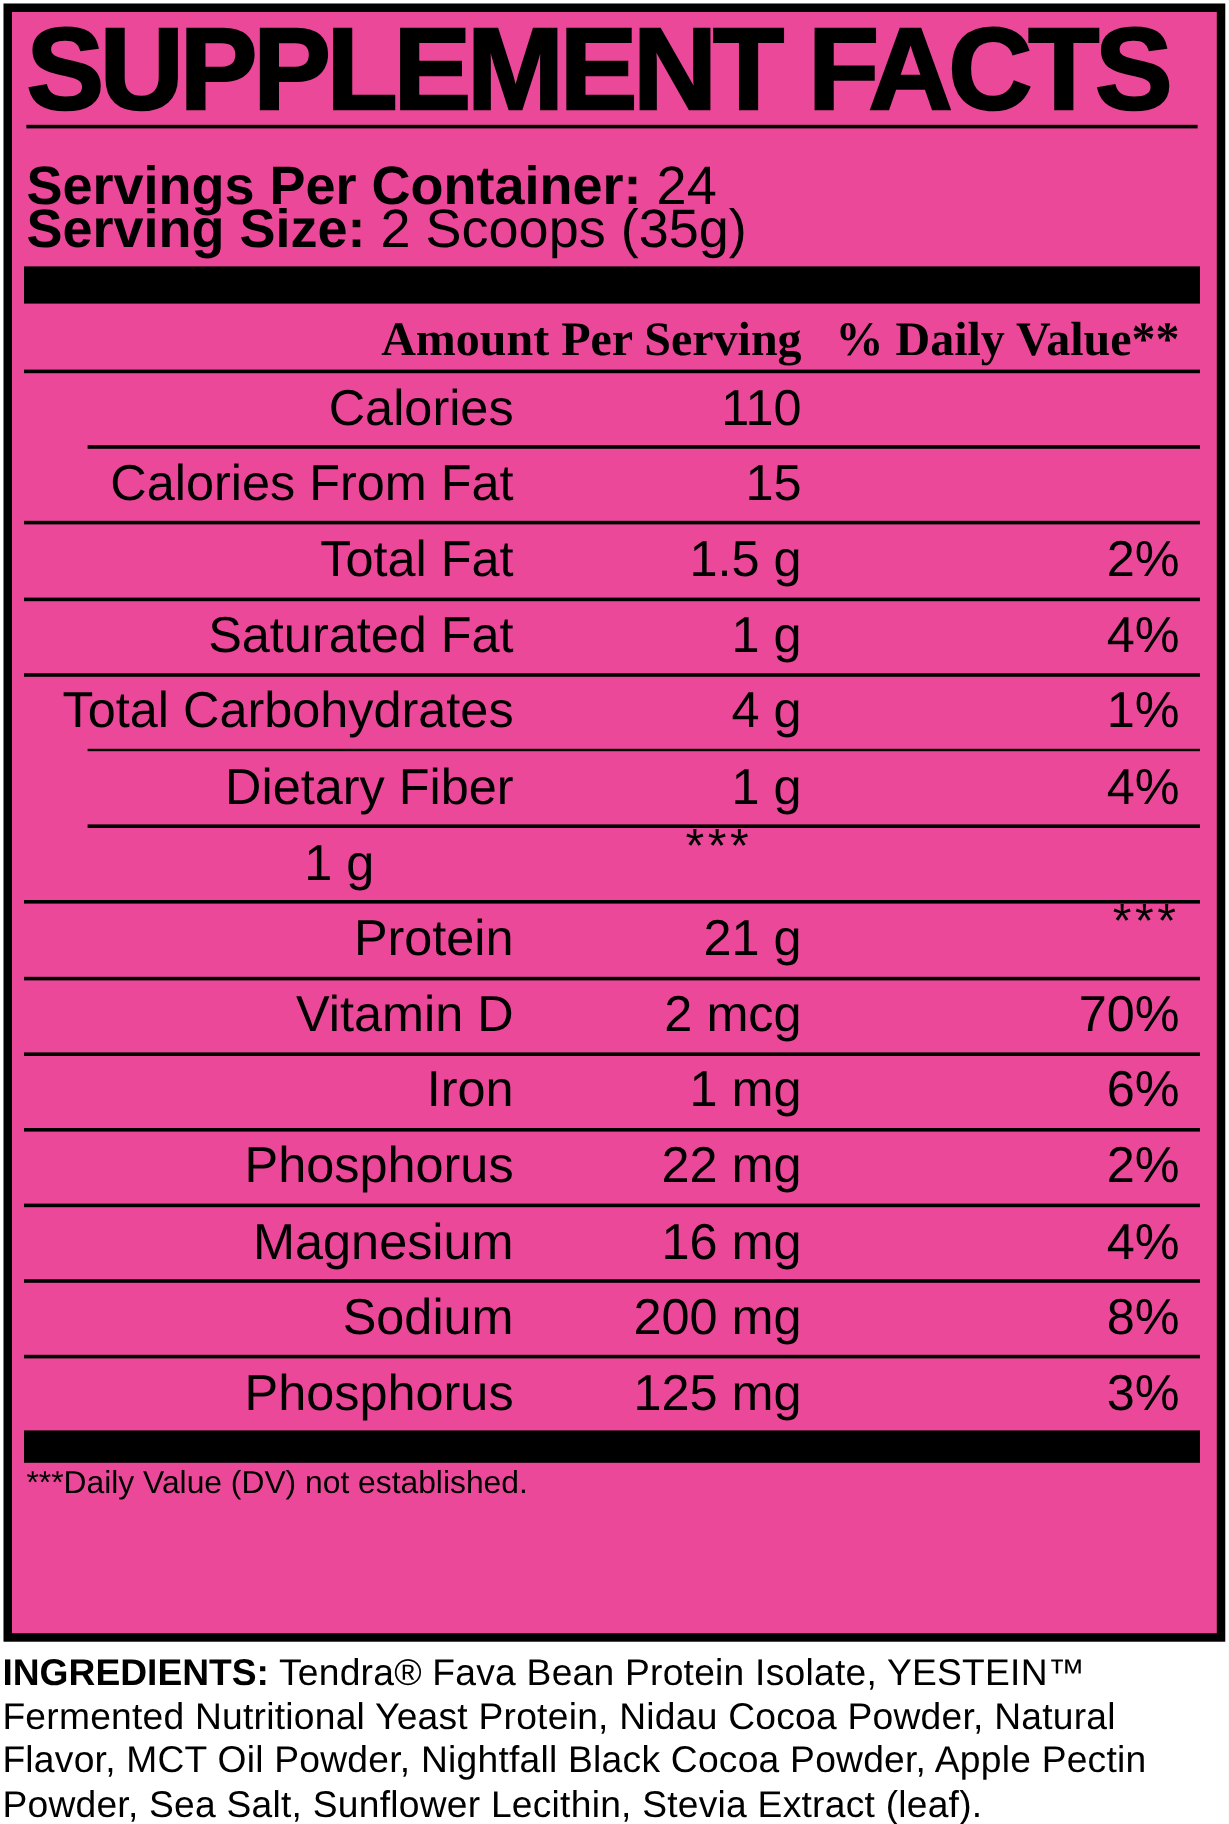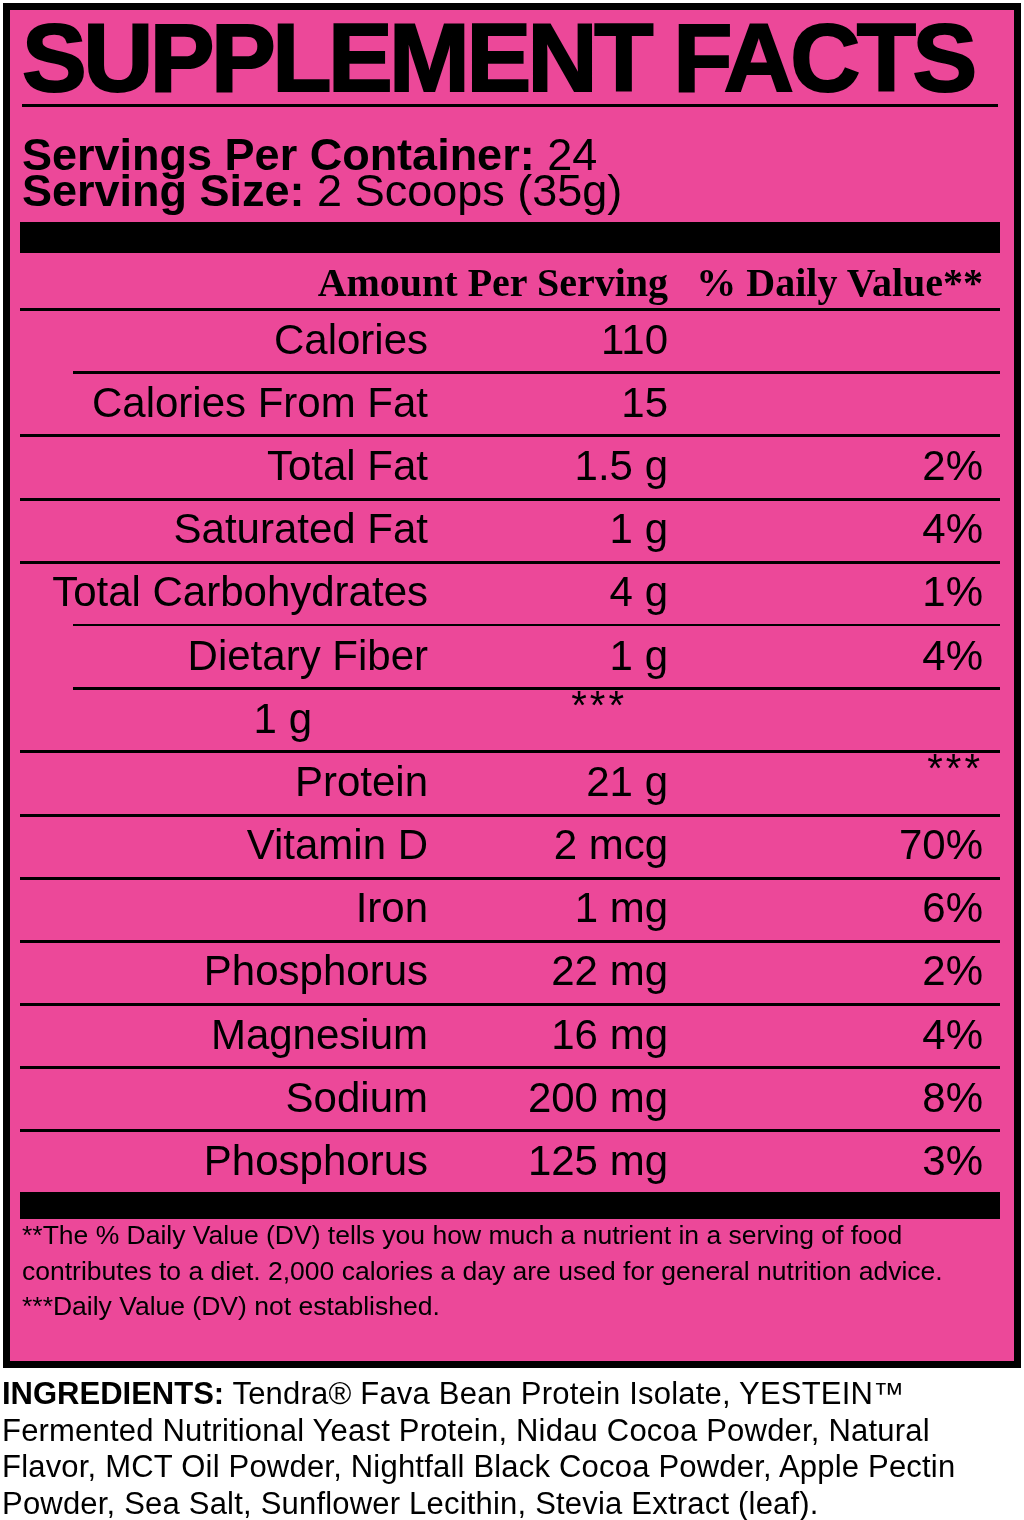--- a/index.html
+++ b/index.html
@@ -158,21 +158,20 @@
   <div class="row sep-full">
     <span class="nut">Phosphorus</span>
     <span class="amt">125 mg</span>
     <span class="dv">3%</span>
   </div>
 </div>
 
   <div class="bar bar-bottom"></div>
 
   <div class="footnotes">
-    <div>**The % Daily Value (DV) tells you how much a nutrient in a serving of food contributes to a diet. 2,000 calories a day are used for general nutrition advice.</div>
     <div>***Daily Value (DV) not established.</div>
   </div>
 
 </div>
 
 <div class="ingredients">
   <span class="ing-label">INGREDIENTS:</span>
   <span>Tendra® Fava Bean Protein Isolate, YESTEIN™ Fermented Nutritional Yeast Protein, Nidau Cocoa Powder, Natural Flavor, MCT Oil Powder, Nightfall Black Cocoa Powder, Apple Pectin Powder, Sea Salt, Sunflower Lecithin, Stevia Extract (leaf).</span>
 </div>
 

